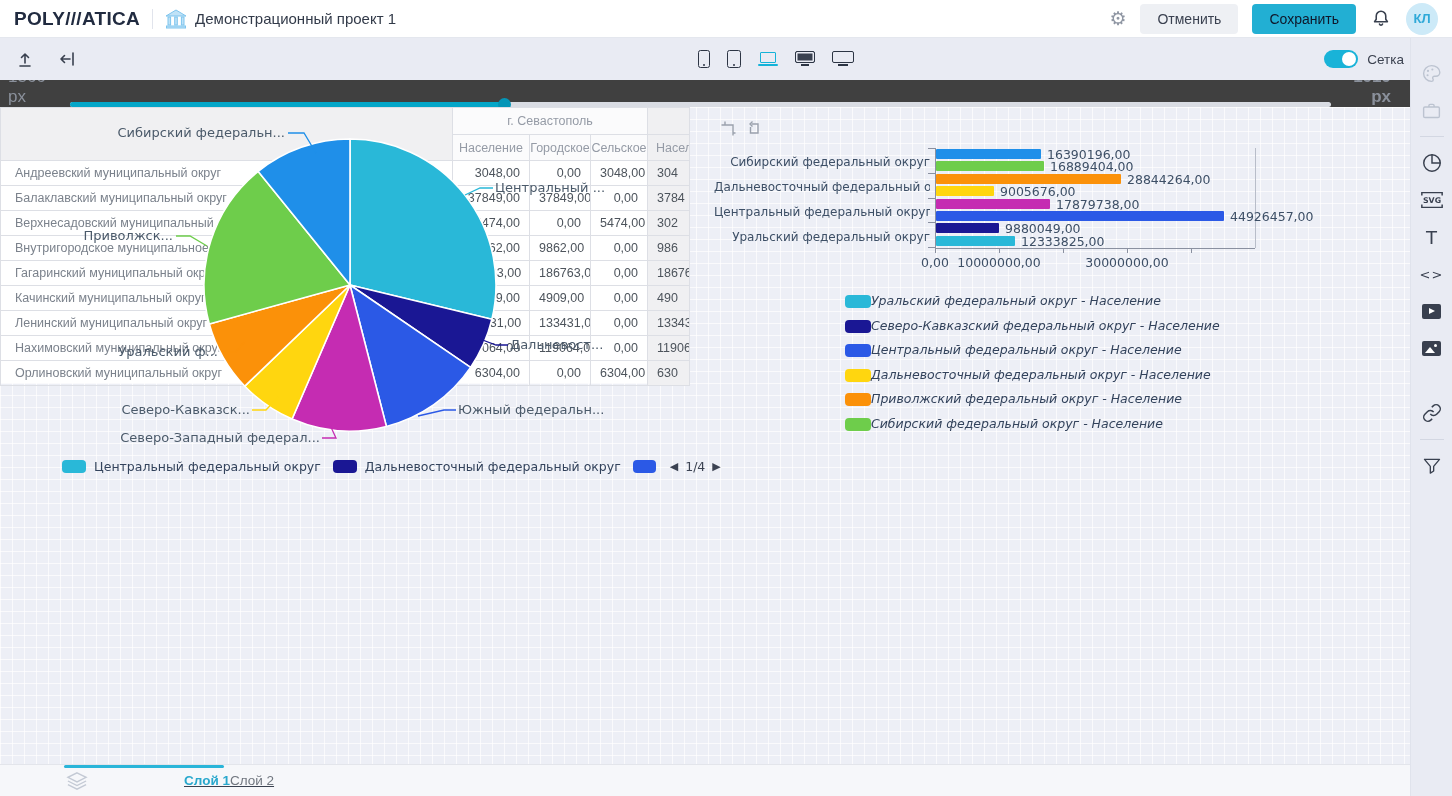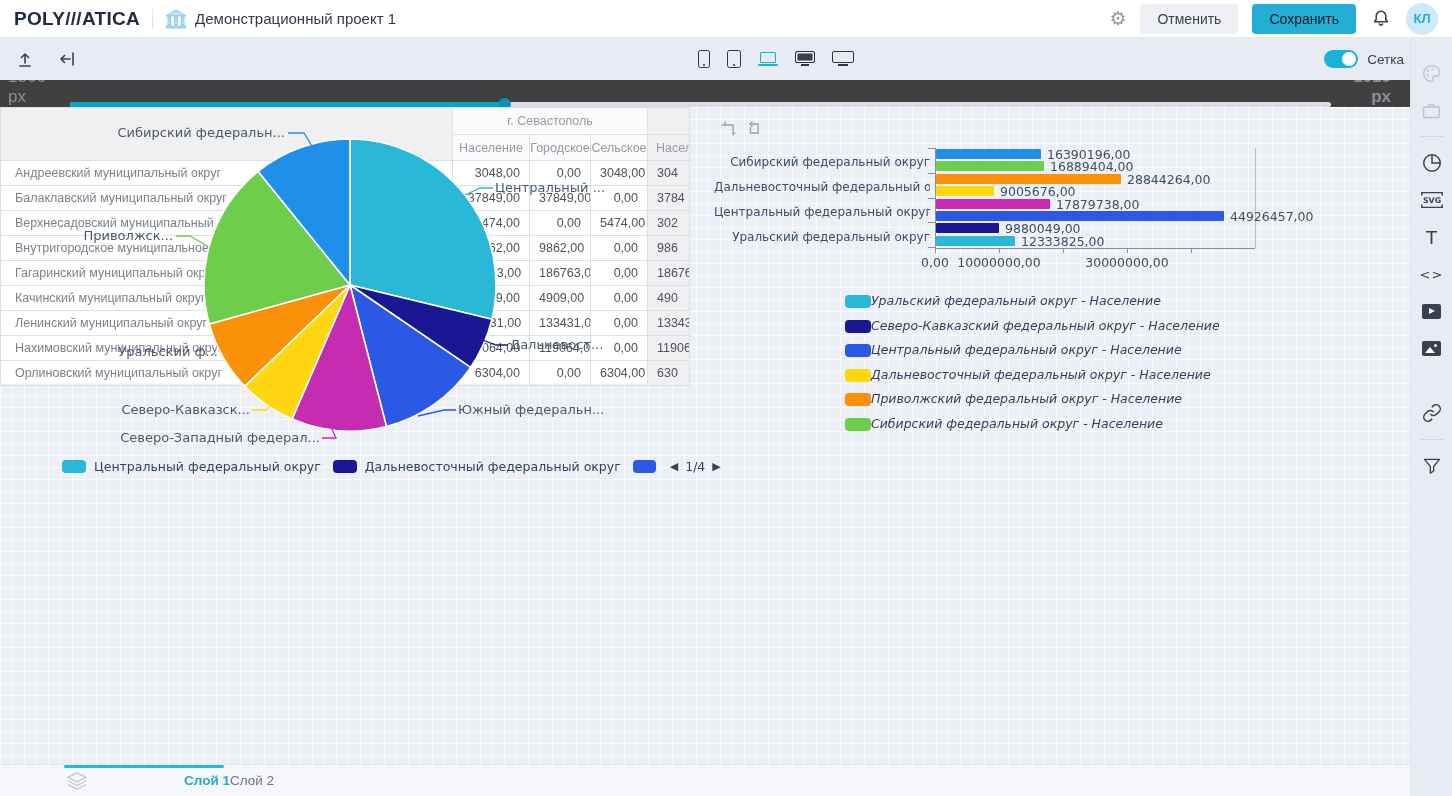--- a/index.html
+++ b/index.html
@@ -100,21 +100,21 @@
   .table-widget th, .table-widget td { border:1px solid #dddfe5; overflow:hidden; white-space:nowrap; }
   .table-widget thead th { font-weight:normal; color:#959ba6; background:#fbfbfc; }
   .th-corner, .th-partial-group, .th-partial, td.pcell { background:#f0f0f2 !important; }
   .th-group { height:27px; }
   .th-col { height:26px; }
   .table-widget td { height:25px; padding:2px 9px; color:#4d545c; text-align:right; }
   .table-widget td.name { text-align:left; color:#7b828c; padding-left:14px; }
   .table-widget td.pcell { text-align:left; color:#4d545c; }
   
   .layers-bar { position:absolute; left:0; bottom:0; width:1410px; height:32px; background:#f6f7fa;
-    border-top:1px solid #e3e5eb; display:flex; align-items:center; z-index:25; }
+    border-top:1px solid #e3e5eb; display:flex; align-items:center; z-index:25;text-decoration:underline; }
   .layers-bar .layers-ic { margin-left:66px; }
   .layer-tab { font-size:13.5px; color:#70767f; cursor:pointer; }
   .layer-tab.first { margin-left:96px; }
   .layer-tab.active { color:#29a8cd; font-weight:600; }
   .hthumb { position:absolute; left:64px; top:765px; width:160px; height:3px; background:#2ab5d9; border-radius:2px; z-index:28; cursor:pointer; }
   
   .sidebar { position:absolute; right:0; top:38px; width:42px; height:758px; background:#e9ebf3;
     border-left:1px solid #e0e3ec; z-index:26; display:flex; flex-direction:column; align-items:center; padding-top:22px; }
   .side-ic { width:26px; height:26px; display:flex; align-items:center; justify-content:center; margin-bottom:11px; cursor:pointer; }
   .side-div { width:24px; height:1px; background:#d3d7e2; margin:2px 0 13px; }

